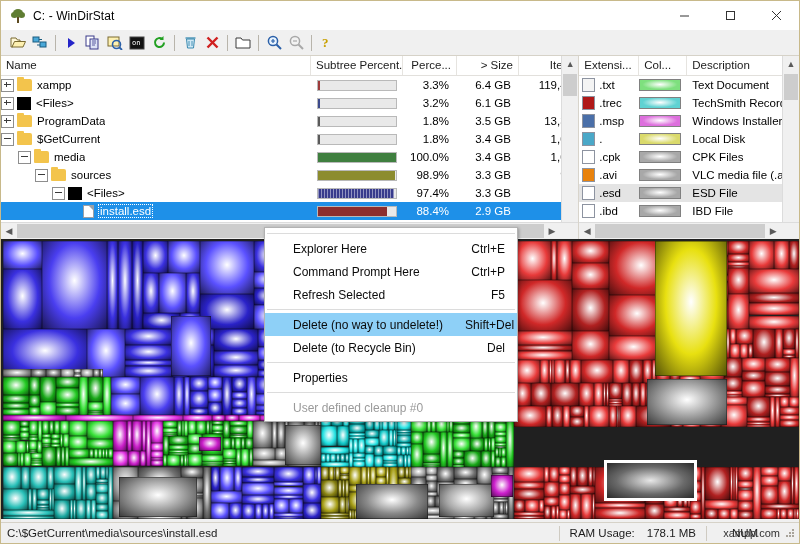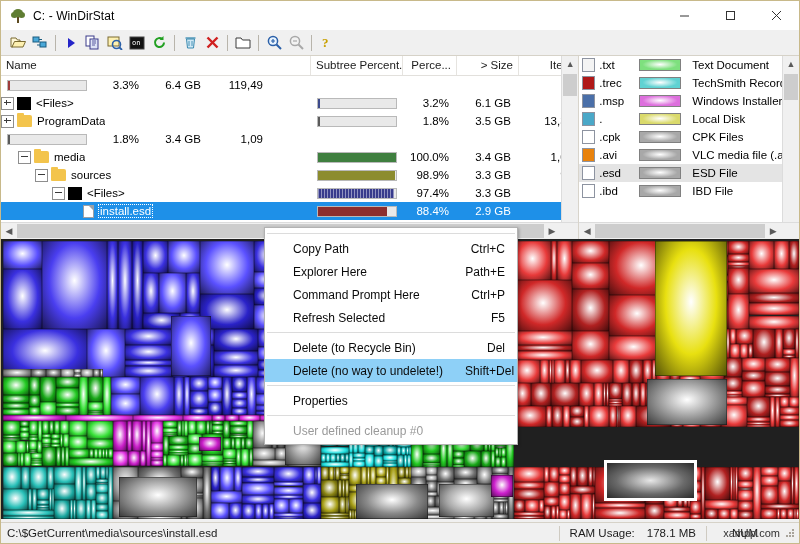--- a/index.html
+++ b/index.html
@@ -504,20 +504,25 @@
     <div class="pane-left">
       <div class="hdr" id="tree-header">
           <div class="hdr-cell" style="width: 310px;">Name</div>
           <div class="hdr-cell" style="width: 92px;">Subtree Percent...</div>
           <div class="hdr-cell right" style="width: 54px;">Perce...</div>
           <div class="hdr-cell right" style="width: 62px;">&gt; Size</div>
           <div class="hdr-cell right" style="width: 56px;">Iten</div>
         </div>
       <div class="tree-rows" id="tree-rows">
           <div class="trow">
+            <div class="tcell-name">
+              <div class="expander plus"></div>
+              <div class="icon-folder"></div>
+              <span class="name-label">xampp</span>
+            </div>
             <div class="tcell-bar">
               <div class="bar-outer">
                 <div class="bar-fill" style="width: 3%; background: rgb(158, 59, 59);"></div>
               </div>
             </div>
             <div class="tcell-pct">3.3%</div>
             <div class="tcell-size">6.4 GB</div>
             <div class="tcell-items">119,49</div>
           </div>
           <div class="trow">
@@ -544,20 +549,25 @@
             <div class="tcell-bar">
               <div class="bar-outer">
                 <div class="bar-fill" style="width: 2%; background: rgb(90, 90, 90);"></div>
               </div>
             </div>
             <div class="tcell-pct">1.8%</div>
             <div class="tcell-size">3.5 GB</div>
             <div class="tcell-items">13,37</div>
           </div>
           <div class="trow">
+            <div class="tcell-name">
+              <div class="expander"></div>
+              <div class="icon-folder"></div>
+              <span class="name-label">$GetCurrent</span>
+            </div>
             <div class="tcell-bar">
               <div class="bar-outer">
                 <div class="bar-fill" style="width: 2%; background: rgb(90, 90, 90);"></div>
               </div>
             </div>
             <div class="tcell-pct">1.8%</div>
             <div class="tcell-size">3.4 GB</div>
             <div class="tcell-items">1,09</div>
           </div>
           <div class="trow">
@@ -632,20 +642,25 @@
         <div class="arrow bot">▼</div>
       </div>
       <div class="hsb" style="width:577px;">
         <div class="arrow">◀</div>
         <div class="thumb" style="width:527px;"></div>
         <div class="arrow">▶</div>
       </div>
     </div>
 
     <div class="pane-right">
+      <div class="hdr" id="ext-header">
+          <div class="hdr-cell" style="width: 60px;">Extensi...</div>
+          <div class="hdr-cell" style="width: 48px;">Col...</div>
+          <div class="hdr-cell" style="width: 96px;">Description</div>
+        </div>
       <div id="ext-rows">
           <div class="erow">
             <div class="ecell-ext">
               <div class="ext-ico" style="background: rgb(244, 244, 244); border: 1px solid rgb(141, 147, 160); box-sizing: border-box;"></div>
               <span>.txt</span>
             </div>
             <div class="ecell-col">
               <div class="swatch" style="background: radial-gradient(at 50% 45%, rgb(255, 255, 255) 0%, rgb(126, 224, 126) 62%, rgb(126, 224, 126) 100%);"></div>
             </div>
             <div class="ecell-desc">Text Document</div>
@@ -1617,43 +1632,39 @@
         <i style="left:9px;top:6px"></i>
       <i style="left:3px;top:9px"></i>
         <i style="left:6px;top:6px"></i>
         <i style="left:9px;top:3px"></i>
     </div>
   </div>
 
   <div class="ctxmenu" id="ctxmenu">
       <div class="ctx-sep"></div>
       <div class="ctx-item">
-        <span class="ctx-label">Copy Path</span>
-        <span class="ctx-accel">Ctrl+C</span>
-      </div>
-      <div class="ctx-item">
         <span class="ctx-label">Explorer Here</span>
-        <span class="ctx-accel">Path+E</span>
+        <span class="ctx-accel">Ctrl+E</span>
       </div>
       <div class="ctx-item">
         <span class="ctx-label">Command Prompt Here</span>
         <span class="ctx-accel">Ctrl+P</span>
       </div>
       <div class="ctx-item">
         <span class="ctx-label">Refresh Selected</span>
         <span class="ctx-accel">F5</span>
       </div>
       <div class="ctx-sep"></div>
+      <div class="ctx-item sel">
+        <span class="ctx-label">Delete (no way to undelete!)</span>
+        <span class="ctx-accel">Shift+Del</span>
+      </div>
       <div class="ctx-item">
         <span class="ctx-label">Delete (to Recycle Bin)</span>
         <span class="ctx-accel">Del</span>
-      </div>
-      <div class="ctx-item sel">
-        <span class="ctx-label">Delete (no way to undelete!)</span>
-        <span class="ctx-accel">Shift+Del</span>
       </div>
       <div class="ctx-sep"></div>
       <div class="ctx-item">
         <span class="ctx-label">Properties</span>
       </div>
       <div class="ctx-sep"></div>
       <div class="ctx-item disabled">
         <span class="ctx-label">User defined cleanup #0</span>
       </div>
     </div>

